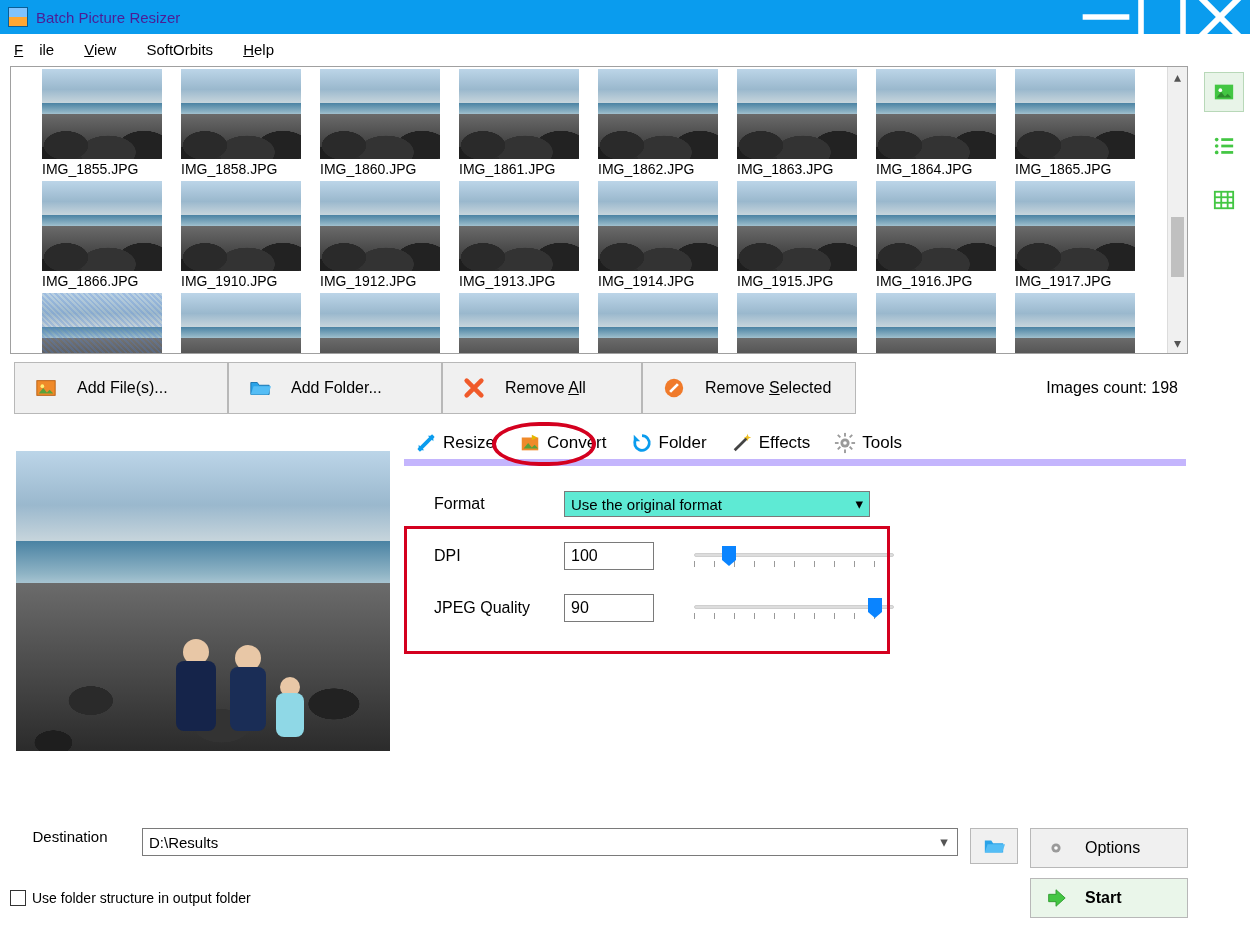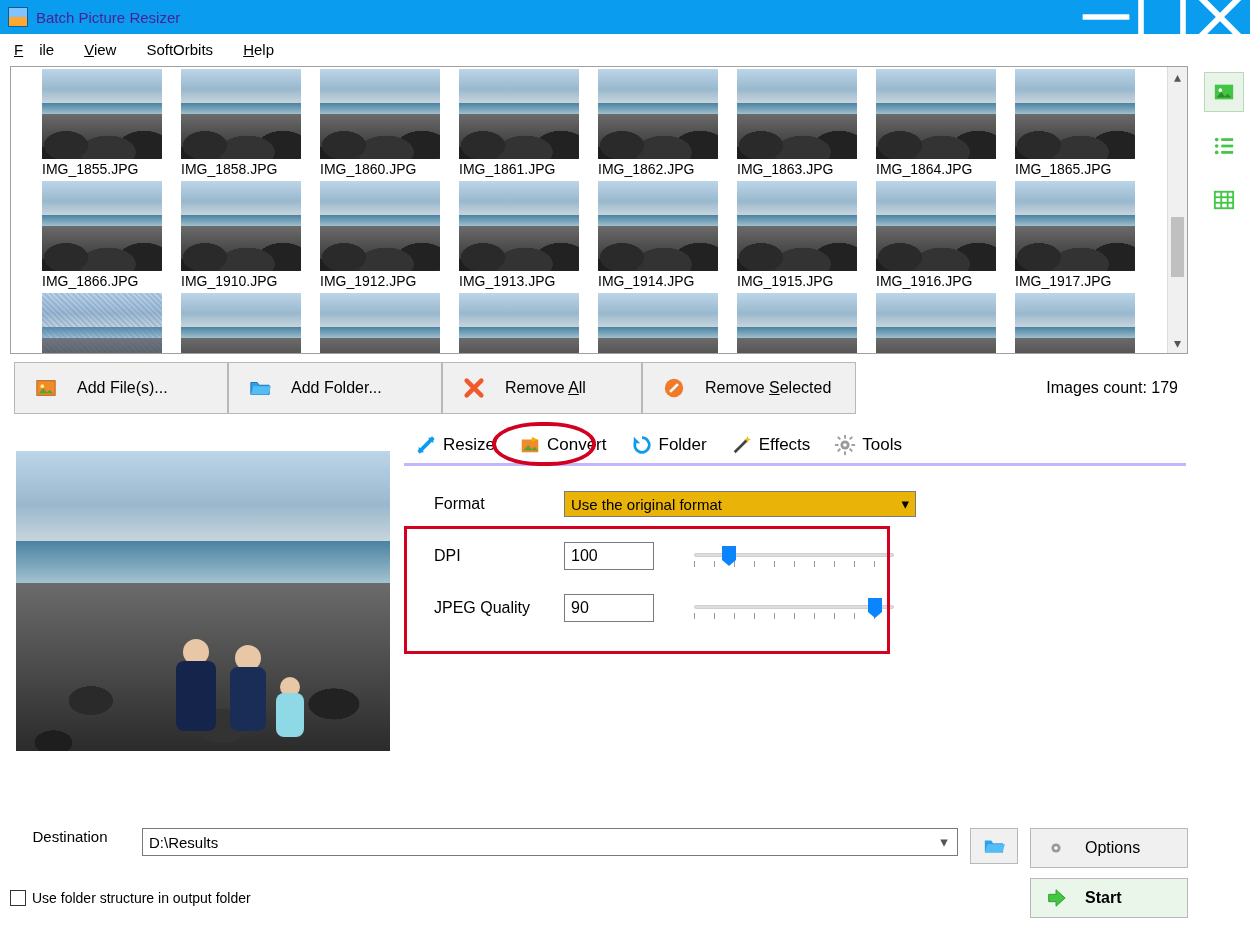--- a/index.html
+++ b/index.html
@@ -177,35 +177,35 @@
   .person { position:absolute; bottom:20px; }
   .person .head{width:26px;height:26px;border-radius:50%;background:#e8c7a6;margin:0 auto;}
   .person .body{width:40px;height:70px;border-radius:8px;margin-top:-4px;}
   .p1{left:160px;} .p1 .body{background:#15244a;}
   .p2{left:214px;} .p2 .body{background:#1a2d56;height:64px;width:36px;}
   .p3{left:260px;bottom:14px;} .p3 .head{width:20px;height:20px;} .p3 .body{background:#8fd8e6;width:28px;height:44px;}
   
   .settings-pane { flex:1; }
   .tabstrip {
     display:flex; align-items:center; gap:2px; height:40px;
-    border-bottom:3px solid #c4b5fd; position:relative;
+    border-bottom:7px solid #c4b5fd; position:relative;
   }
   .tab {
     display:flex; align-items:center; gap:6px; padding:4px 10px; font-size:17px;
     border:1px solid transparent; border-radius:4px;
   }
   .convert-ring {
     position:absolute; left:88px; top:-4px; width:104px; height:44px;
     border:4px solid #d4001f; border-radius:50%/55%; pointer-events:none;
   }
   .form { padding:18px 4px 0 30px; position:relative; }
   .form-row { display:flex; align-items:center; height:40px; margin-bottom:12px;}
   .form-row label { width:130px; font-size:16px;}
   .sel {
-    width:352px; height:26px; border:1px solid #7a7a7a; background:#eab308;
+    width:306px; height:26px; border:1px solid #7a7a7a; background:#5eead4;
     display:flex; align-items:center; justify-content:space-between; padding:0 6px; font-size:15px;gap:24px;
   }
   .num {
     width:90px; height:28px; border:1px solid #7a7a7a; padding:2px 6px; font-size:16px;
   }
   .slider-wrap { position:relative; width:200px; height:28px; margin-left:40px;}
   .slider-track { position:absolute; left:0; right:0; top:11px; height:4px; background:#ddd; border:1px solid #cfcfcf; border-radius:2px;}
   .slider-ticks { position:absolute; left:0; right:0; top:19px; height:6px;
     background: repeating-linear-gradient(90deg,#9a9a9a 0 1px, transparent 1px 20px);}
   .slider-thumb { position:absolute; top:4px; width:14px; height:20px; background:#0a84ff; clip-path:polygon(0 0,100% 0,100% 70%,50% 100%,0 70%);}
@@ -517,21 +517,21 @@
         <span class="ic">
           <svg viewBox="0 0 24 24">
               <circle cx="12" cy="12" r="10" fill="#f07a2a"></circle>
               <rect x="6" y="10.5" width="12" height="3" fill="#fff" transform="rotate(-45 12 12)"></rect>
             </svg>
         </span>
         <span>Remove <u>S</u>elected</span>
       </div>
       <div class="spacer"></div>
       <div class="count-label">
-        <span>Images count: </span><span>179</span>
+        <span>Images count: </span><span>198</span>
       </div>
     </div>
 
     <div class="mid">
       <div class="preview-wrap">
         <div class="preview-img">
           <div class="sky"></div>
             <div class="sea"></div>
             <div class="rocks"></div>
           <div class="person p1">

